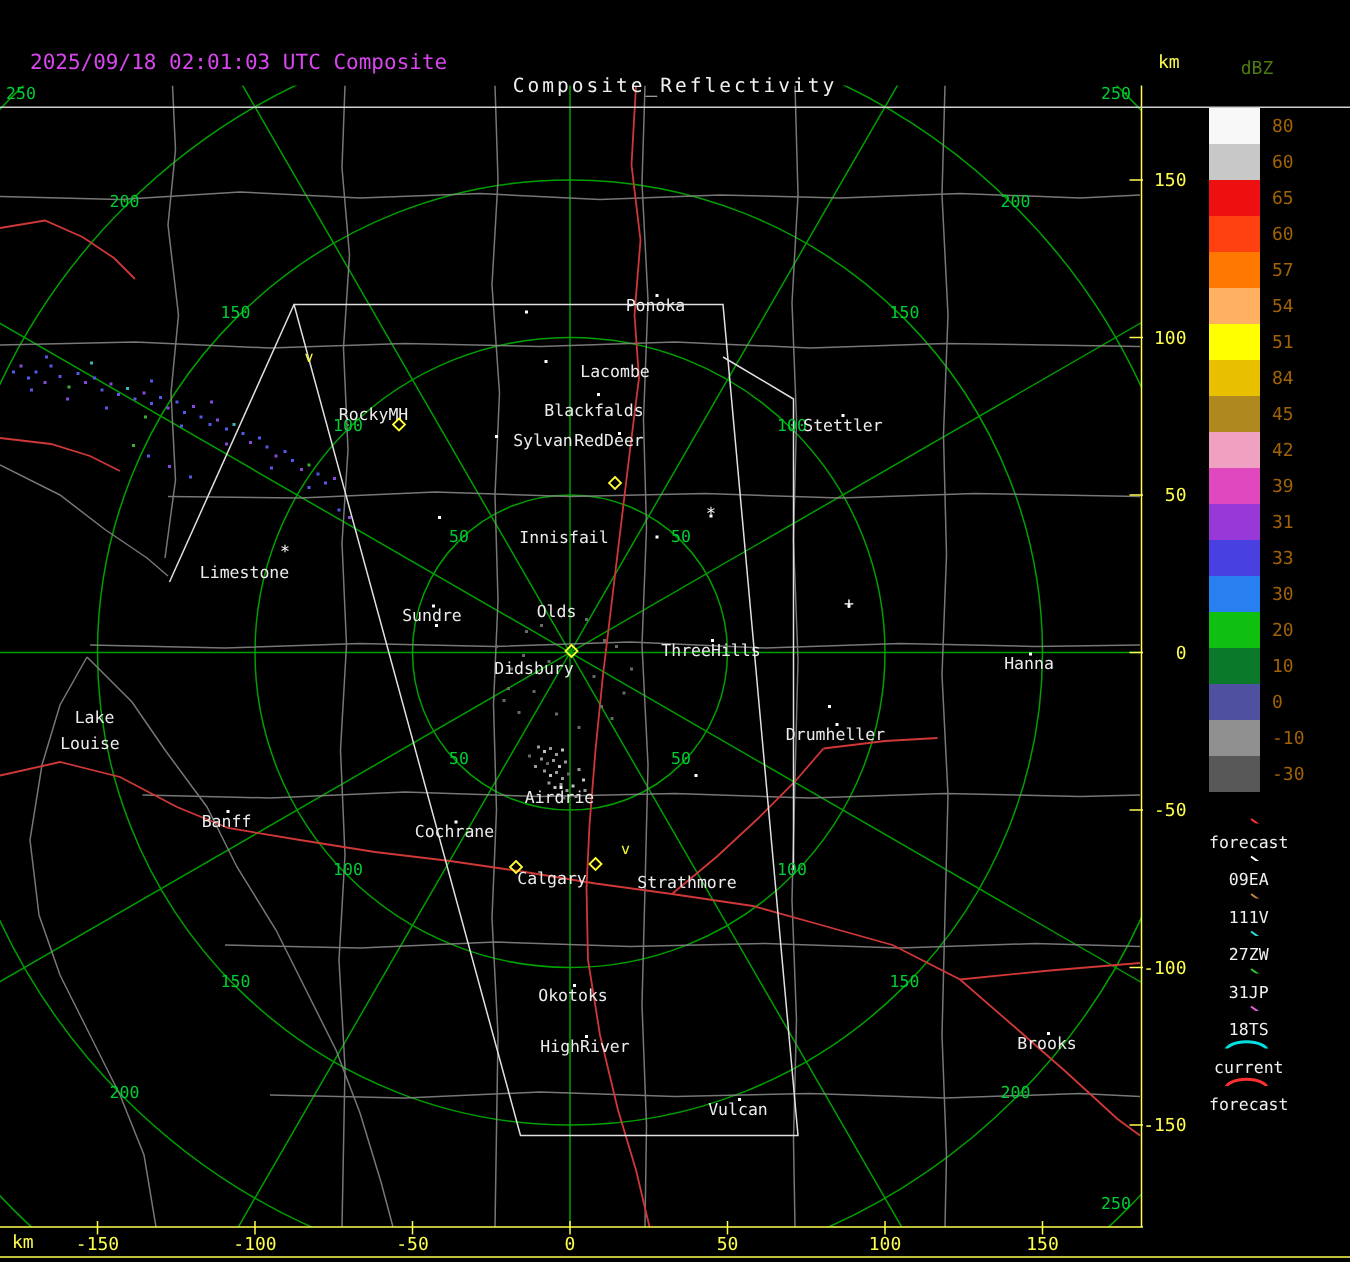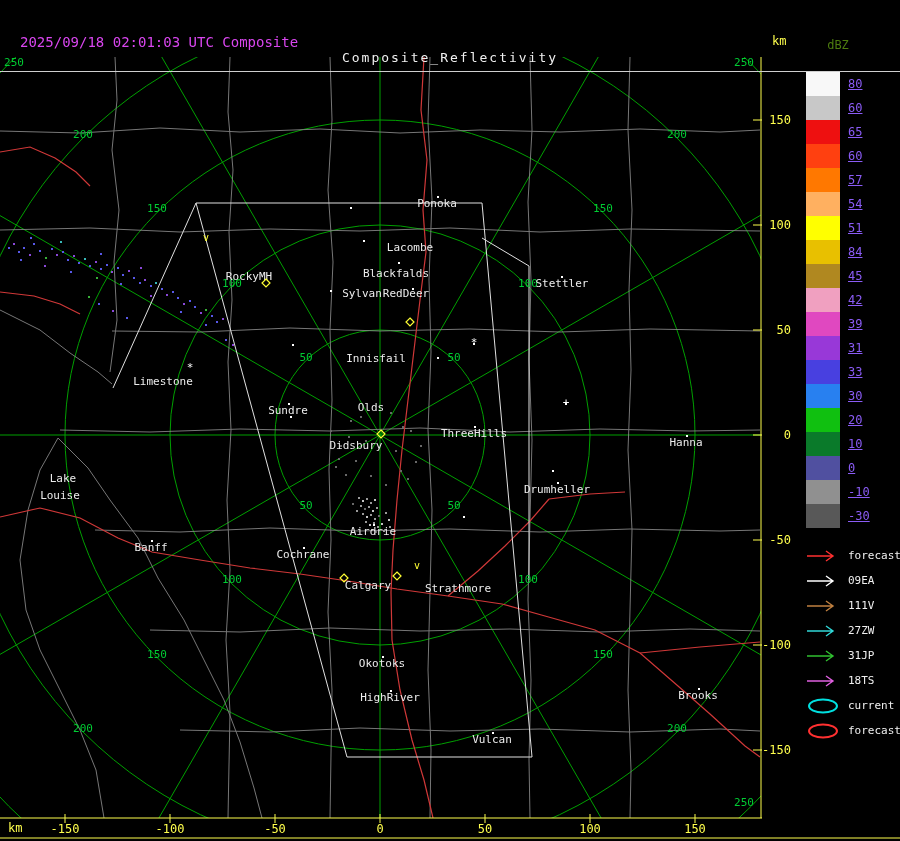--- a/index.html
+++ b/index.html
@@ -10,23 +10,23 @@
             letter-spacing:2px;text-align:center;line-height:27px;z-index:3;margin-top:44px;}
   #radar-svg{position:absolute;top:0;left:0;z-index:1;}
   .timestamp{position:absolute;top:34px;left:20px;color:#d946ef;font-size:14px;z-index:3;}
   .km-top{position:absolute;top:34px;left:772px;color:#ffff4d;font-size:12px;z-index:3;}
   .km-bottom{position:absolute;top:821px;left:8px;color:#ffff4d;font-size:12px;z-index:3;}
   .dbz{position:absolute;top:38px;left:806px;width:64px;text-align:center;
        color:#4d7c0f;font-size:12px;z-index:3;}
   .colorbar{position:absolute;top:72px;left:806px;z-index:3;}
   .cb-row{display:flex;height:24px;align-items:center;}
   .cb-sw{width:34px;height:24px;}
-  .cb-l{margin-left:8px;color:#8b5cf6;font-size:12px;line-height:24px;text-decoration:underline;}
+  .cb-l{margin-left:8px;color:#a16207;font-size:12px;line-height:24px;}
   .legend{position:absolute;top:543px;left:806px;z-index:3;}
-  .lg-row{display:flex;height:25px;align-items:center;gap:6px;}
+  .lg-row{display:flex;height:25px;align-items:center;gap:6px;flex-direction:column;}
   .lg-l{color:#f0f0f0;font-size:11px;}
   #radar-svg text{font-family:"DejaVu Sans Mono","Liberation Mono",monospace;}
   #radar-svg .city{fill:#ececec;font-size:11px;}
   #radar-svg .ring-label{fill:#00cc33;font-size:11px;}
   #radar-svg .axis-label{fill:#ffff4d;font-size:12px;}
   #radar-svg .marker-y{fill:#ffff33;font-size:10px;}
   #radar-svg .star{fill:#ffffff;font-size:11px;}
 </style>
 </head>
 <body>

